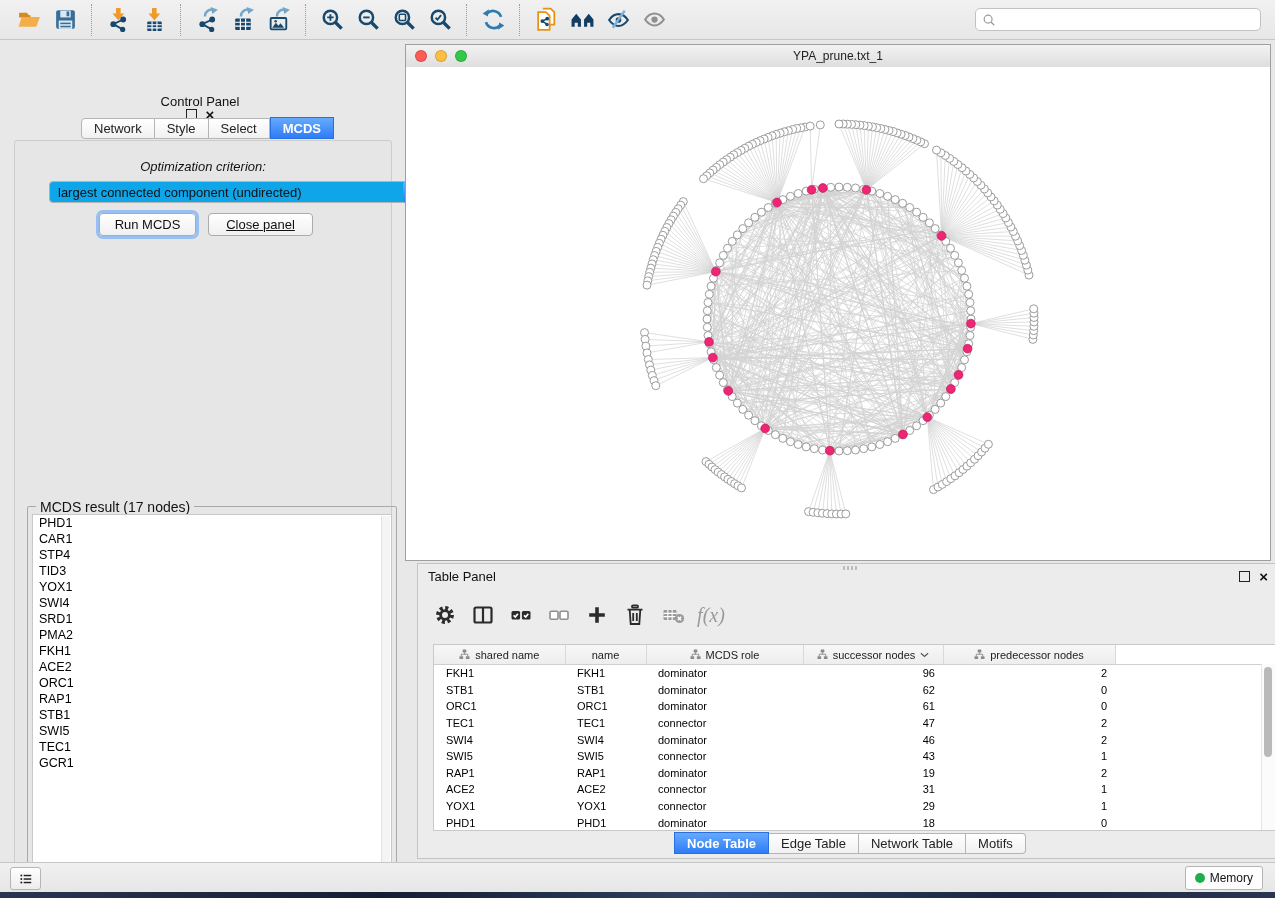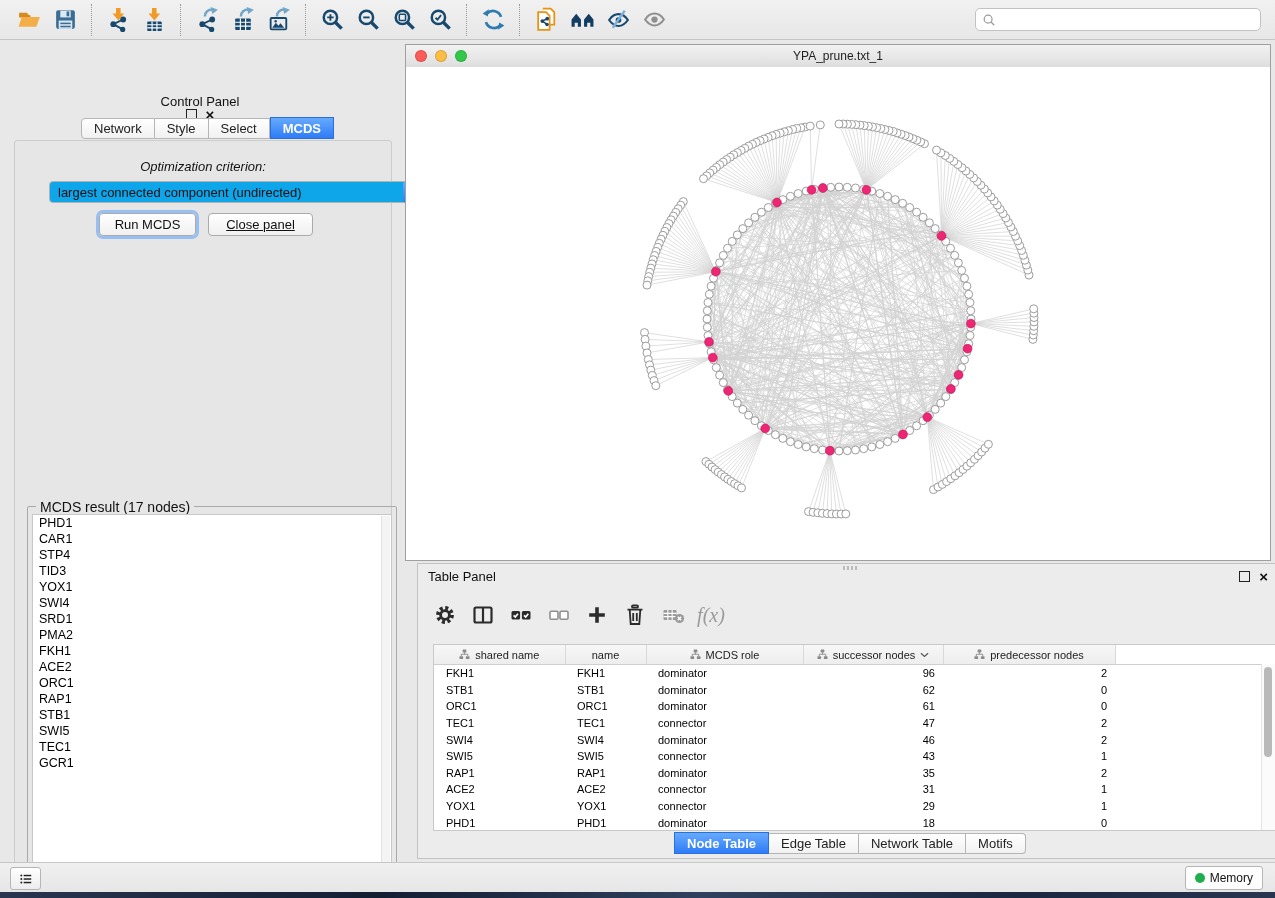--- a/index.html
+++ b/index.html
@@ -1546,21 +1546,21 @@
             <td class="">SWI5</td>
             <td class="">connector</td>
             <td class="num">43</td>
             <td class="num">1</td>
             <td></td>
           </tr>
           <tr>
             <td class="">RAP1</td>
             <td class="">RAP1</td>
             <td class="">dominator</td>
-            <td class="num">35</td>
+            <td class="num">19</td>
             <td class="num">2</td>
             <td></td>
           </tr>
           <tr>
             <td class="">ACE2</td>
             <td class="">ACE2</td>
             <td class="">connector</td>
             <td class="num">31</td>
             <td class="num">1</td>
             <td></td>

